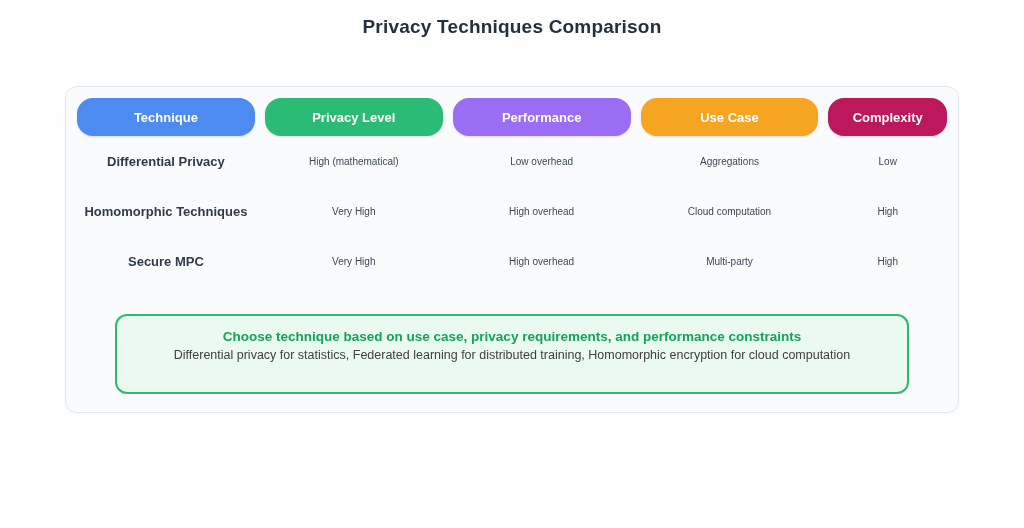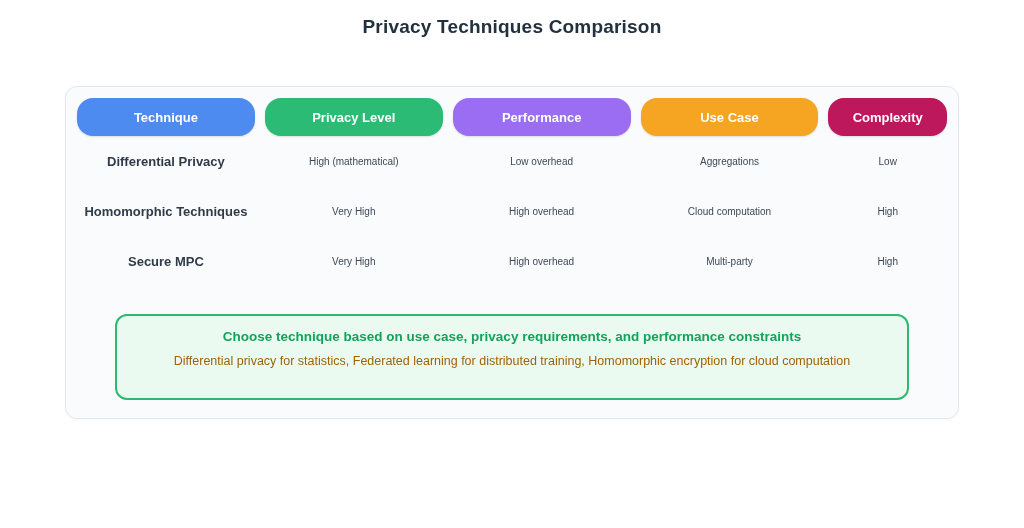--- a/index.html
+++ b/index.html
@@ -35,21 +35,21 @@
   .cell-tech { font-weight:bold; font-size:13px; color:#2f3b4b; }
   .cell-val  { font-size:10px; color:#3d4957; }
   .note {
     box-sizing:border-box;
     margin:28px 38px 0;
     border:2px solid; border-radius:12px;
     text-align:center;
     padding:13px 12px 30px;
   }
   .note-headline { font-size:13.5px; font-weight:bold; }
-  .note-detail   { font-size:12.5px; color:#a16207; margin-top:10px; }
+  .note-detail   { font-size:12.5px; color:#404040; margin-top:4px; }
 </style>
 </head>
 <body>
 
 <div class="page-title" style="color: rgb(35, 49, 63);">Privacy Techniques Comparison</div>
 
 <div class="panel">
 
   <div class="grid-5">
     <div class="pill" style="background-color: rgb(77, 139, 240);">Technique</div>

